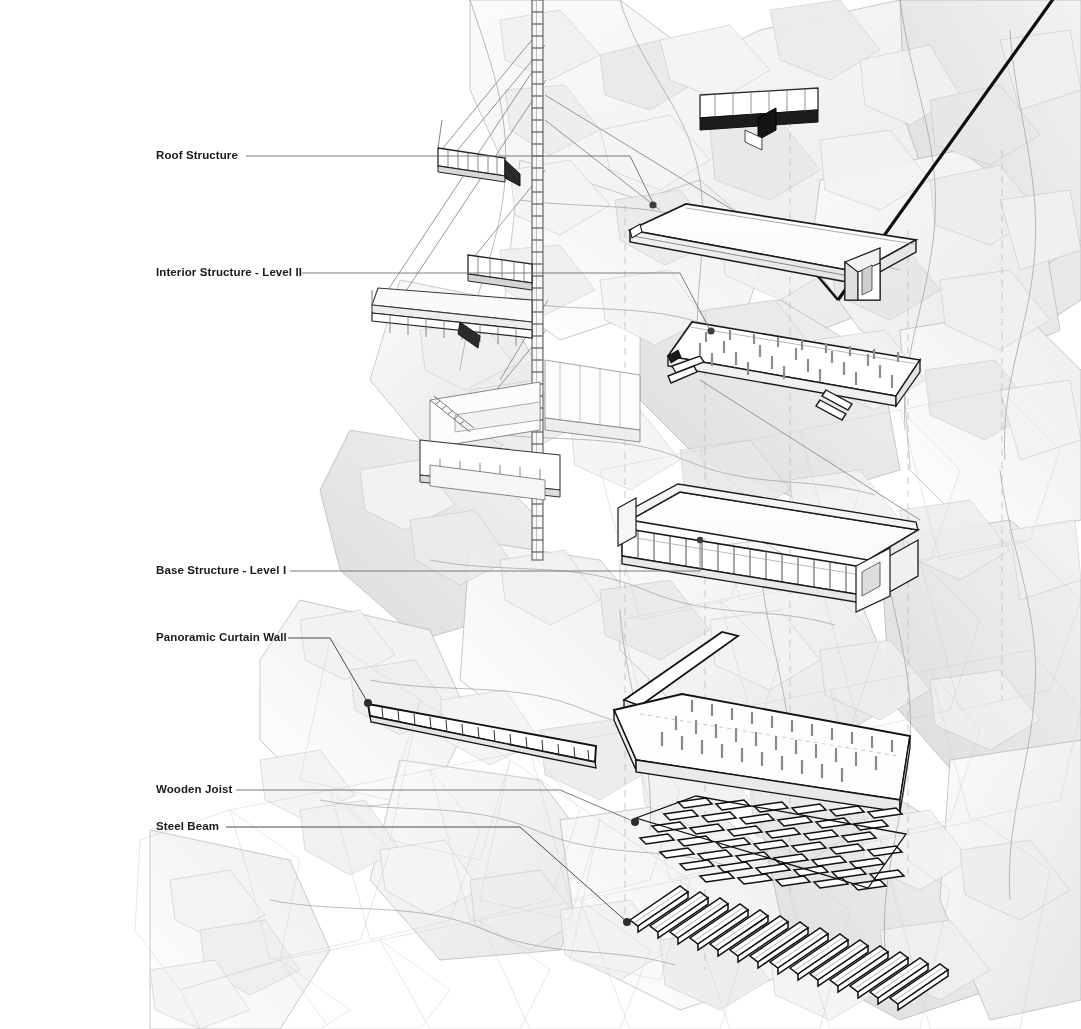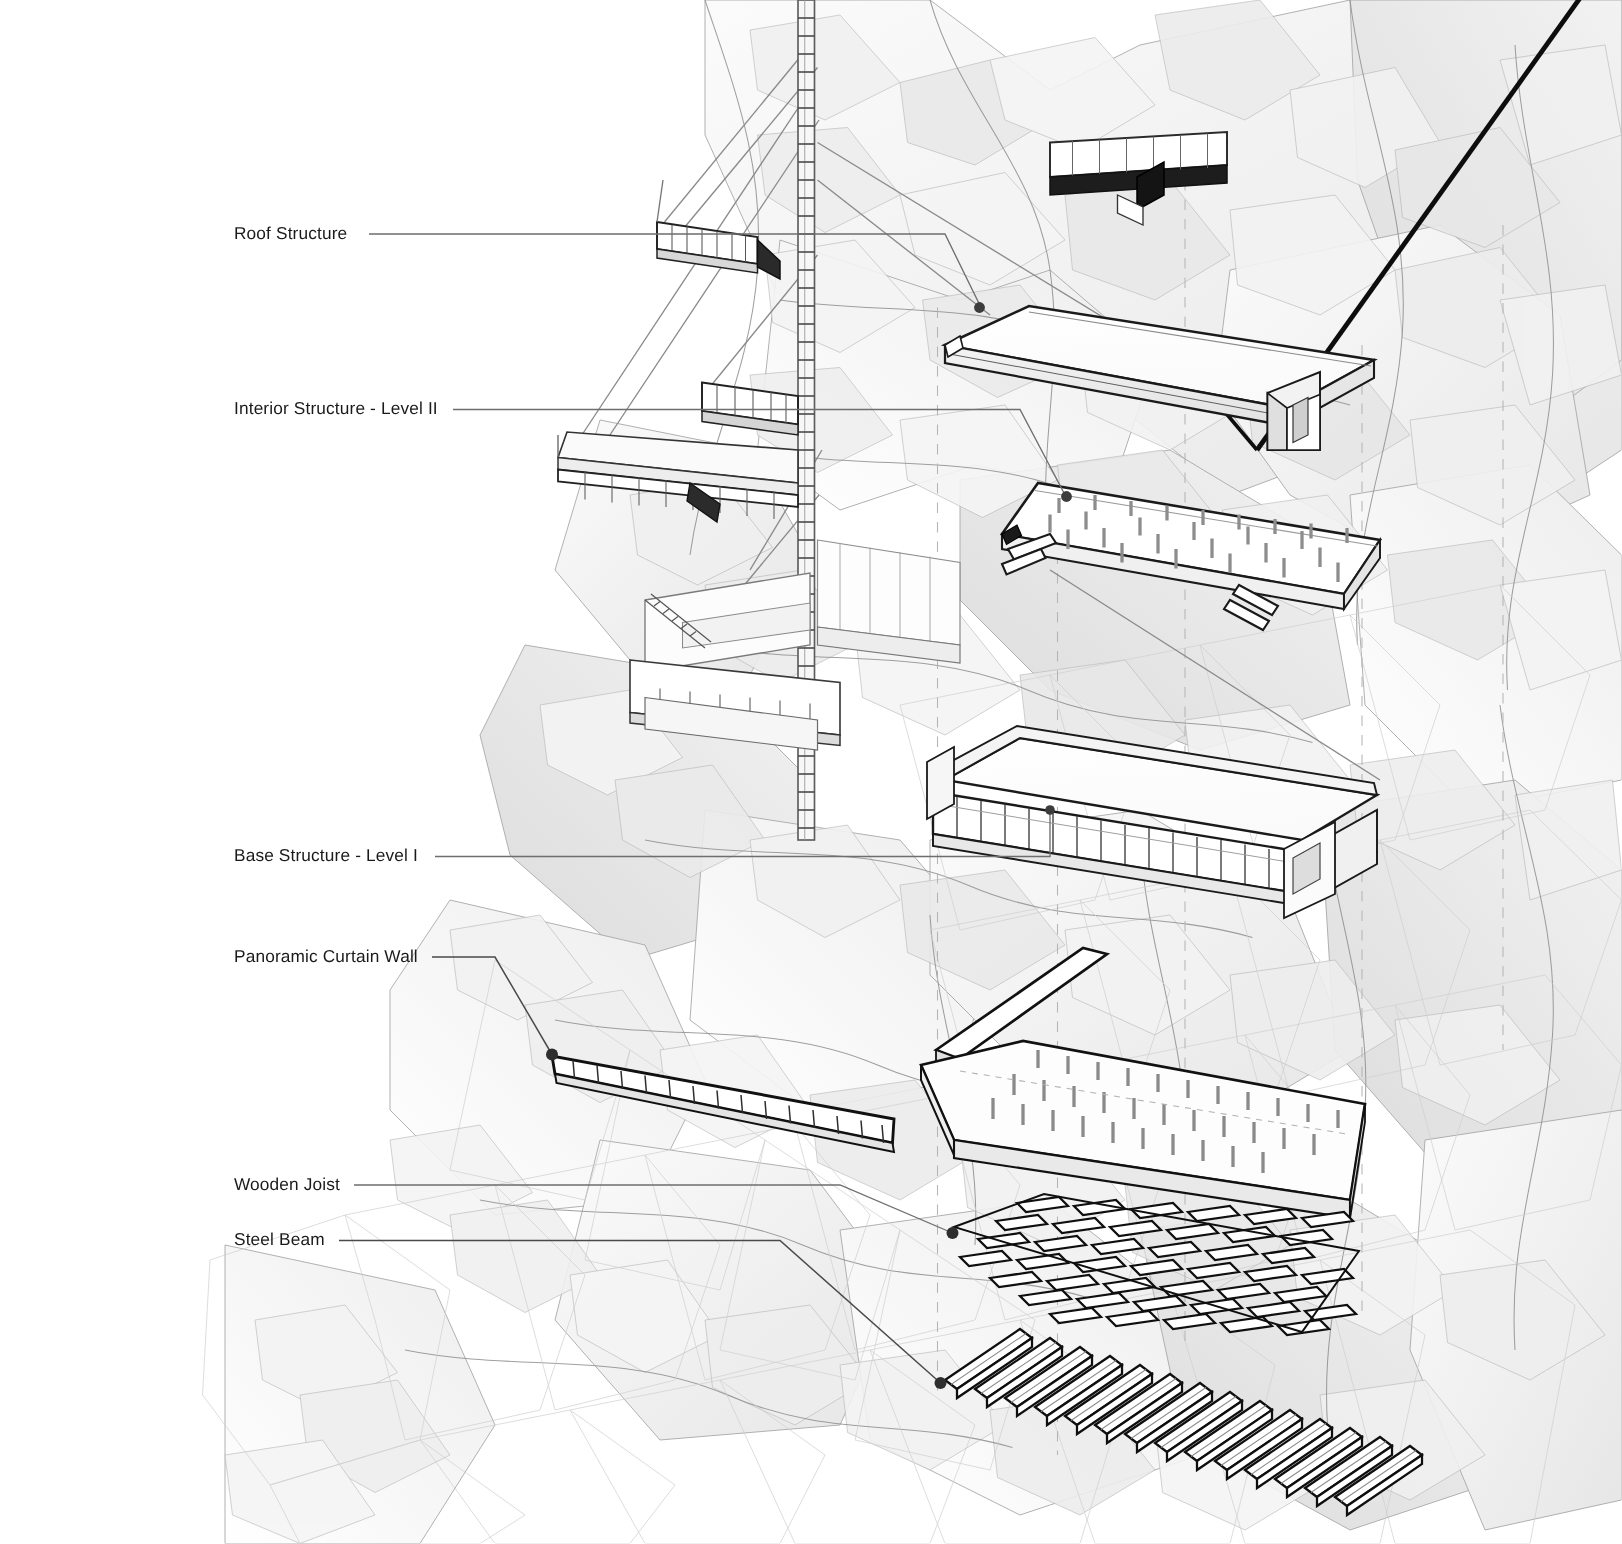--- a/index.html
+++ b/index.html
@@ -3,21 +3,21 @@
 <meta charset="utf-8">
 <title>Exploded Axonometric</title>
 <style>
   html,body{margin:0;padding:0;background:#ffffff;}
   body{
     width:1081px;height:1029px;overflow:hidden;
     font-family:"Liberation Sans","DejaVu Sans",sans-serif;
     background:#ffffff;
     position:relative;
   }
-  #stage{position:absolute;left:0;top:0;width:1081px;height:731px;}
+  #stage{position:absolute;left:0;top:0;width:1081px;height:731px;font-weight:bold;}
   svg{display:block;}
   .lbl{
     font-family:"Liberation Sans","DejaVu Sans",sans-serif;
     font-size:11.5px;
     fill:#1a1a1a;
     letter-spacing:.1px;
     dominant-baseline:middle;
   }
 </style>
 </head>

